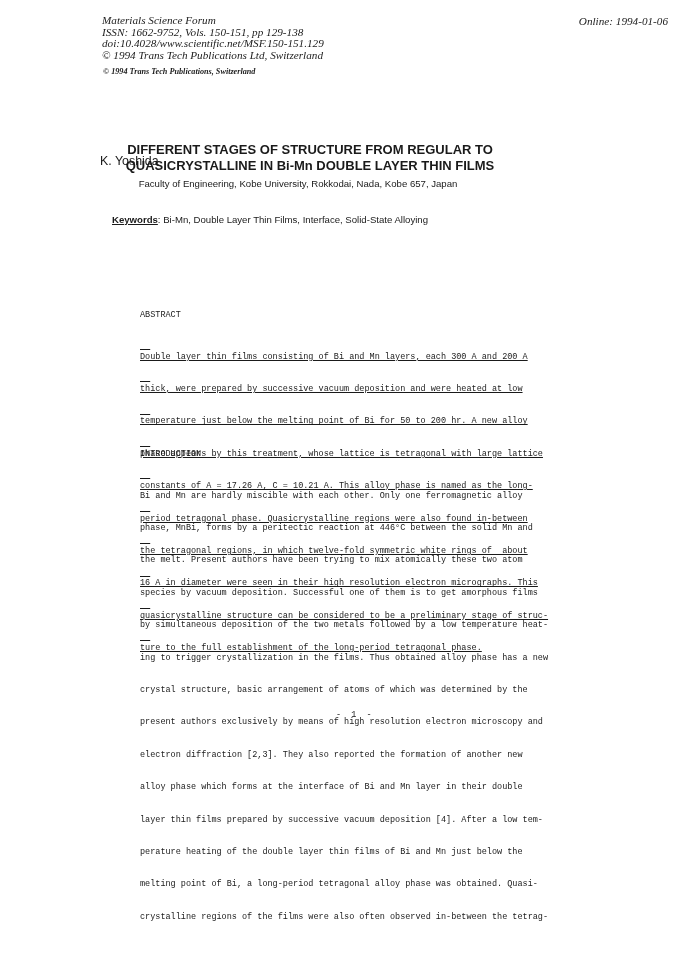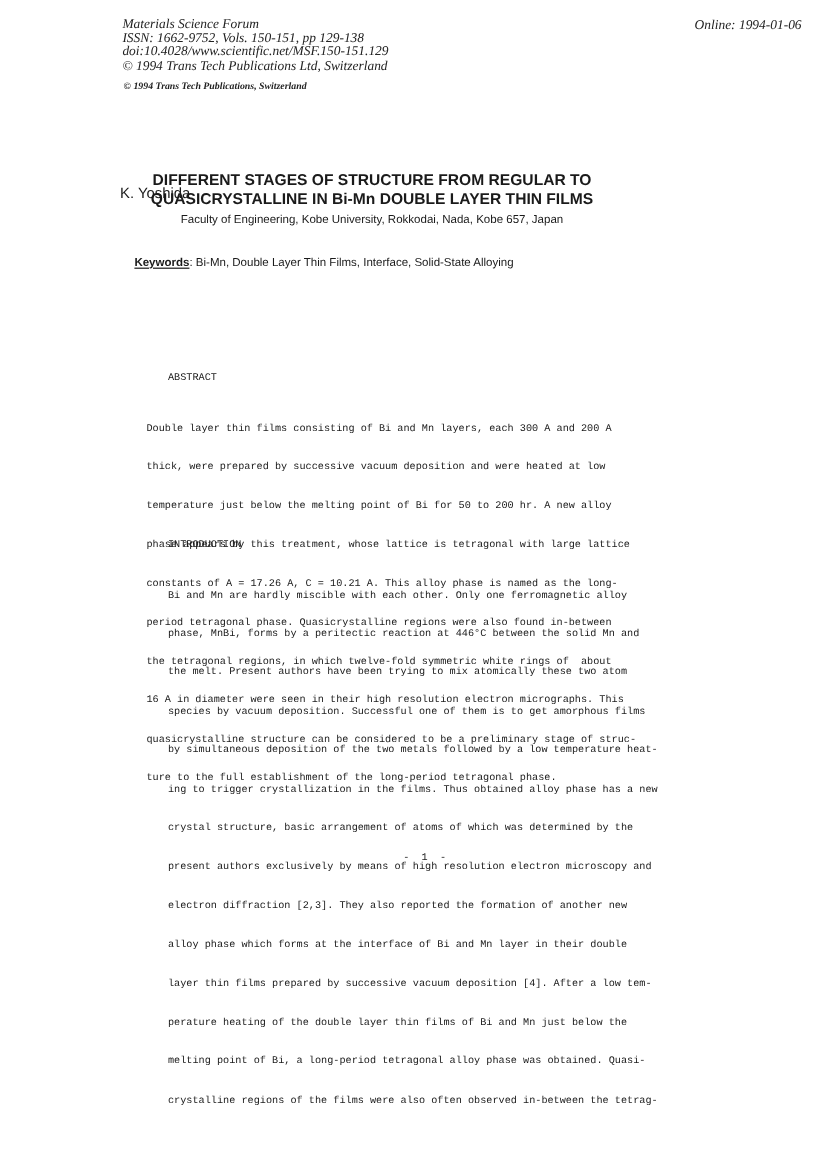--- a/index.html
+++ b/index.html
@@ -3,26 +3,26 @@
 <meta charset="utf-8">
 <style>
   html, body { margin: 0; padding: 0; background: #ffffff; }
   body { width: 678px; height: 959px; position: relative; overflow: hidden; color: #111; }
   .hdr-left { position: absolute; left: 62px; top: 15px; font-family: "Liberation Serif", serif; font-style: italic; font-size: 11.2px; line-height: 11.6px; color: #222; }
   .hdr-left div { white-space: nowrap; margin-left: 40px; }
   .hdr-right { position: absolute; right: 10px; top: 15px; font-family: Liberation Serif, serif; font-style: italic; font-size: 11.2px; color: #222; white-space: nowrap; }
   .copyright2 { position: absolute; left: 103px; top: 67px; font-family: "Liberation Serif", serif; font-style: italic; font-size: 8.2px; color: #222; white-space: nowrap; font-weight: bold; }
   .title { position: absolute; left: 100px; width: 420px; top: 114px; text-align: center; font-family: Liberation Sans, sans-serif; font-weight: bold; font-size: 13px; line-height: 16px; color: #1a1a1a; white-space: nowrap; margin-top: 28px; }
   .author { position: absolute; left: 100px; width: 420px; top: 154px; font-family: "Liberation Sans", sans-serif; font-size: 12.4px; color: #1a1a1a; }
-  .affil { position: absolute; left: 100px; width: 420px; top: 178px; text-align: center; font-family: "Liberation Sans", sans-serif; font-size: 9.6px; color: #1a1a1a; white-space: nowrap; }
+  .affil { position: absolute; left: 88px; width: 420px; top: 178px; text-align: center; font-family: "Liberation Sans", sans-serif; font-size: 9.6px; color: #1a1a1a; white-space: nowrap; }
   .keywords { position: absolute; left: 112px; top: 214px; font-family: "Liberation Sans", sans-serif; font-size: 9.6px; color: #1a1a1a; white-space: nowrap; }
   .keywords .kw-label { font-weight: bold; text-decoration: underline; }
   .mono { font-family: "Liberation Mono", monospace; font-size: 8.5px; line-height: 10.8px; color: #1a1a1a; white-space: pre; margin-left: 38px; }
   .abs-head { position: absolute; left: 102px; top: 310px; }
-  .abs-body { position: absolute; left: 84px; top: 330px; }
+  .abs-body { position: absolute; left: 102px; top: 330px; text-decoration: underline; }
   .intro-head { position: absolute; left: 102px; top: 449px; }
   .intro-body { position: absolute; left: 102px; top: 469px; }
   .page-num { position: absolute; left: 298px; top: 710px; }
   .line { display: block; }
 </style>
 </head>
 <body>
 
 <div class="hdr-left">
   <div>Materials Science Forum</div>

